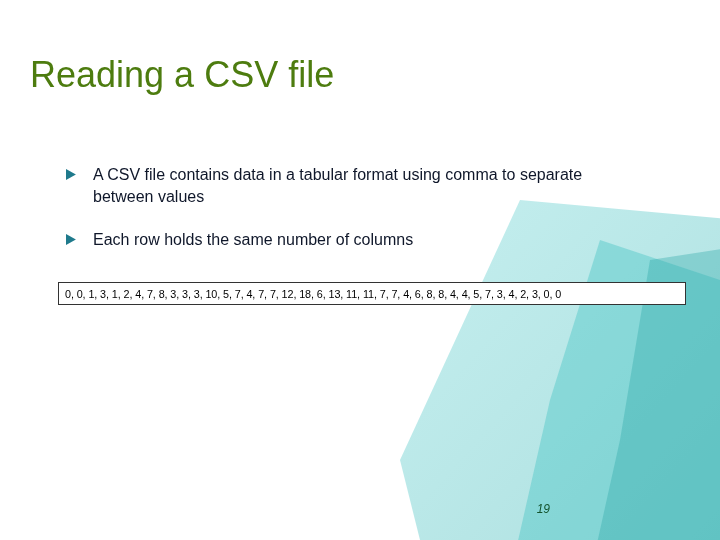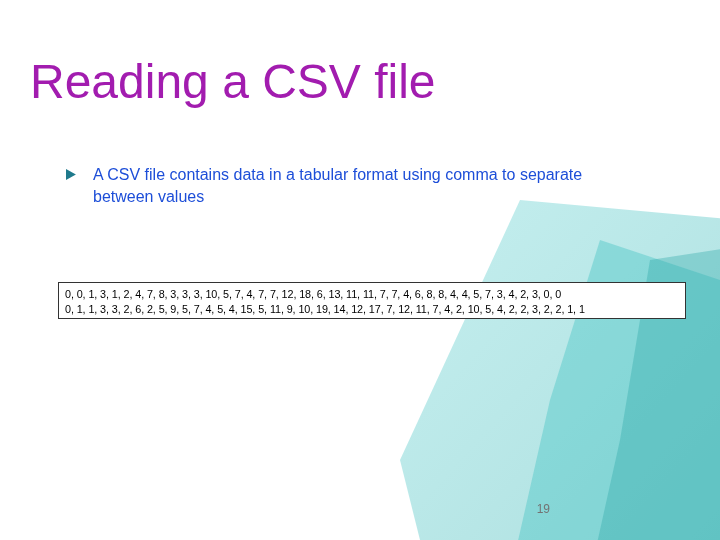--- a/index.html
+++ b/index.html
@@ -16,36 +16,36 @@
     bottom: -80px;
     right: -60px;
     width: 380px;
     height: 420px;
     pointer-events: none;
   }
   .title {
     position: absolute;
     top: 54px;
     left: 30px;
-    font-size: 48px;
+    font-size: 36px;
     font-weight: 400;
-    color: #a21caf;
+    color: #4d7c0f;
   }
   .bullets {
     position: absolute;
     top: 164px;
     left: 66px;
     width: 560px;
   }
   .bullet-item {
     display: flex;
     align-items: flex-start;
     margin-bottom: 22px;
     font-size: 16px;
-    color: #1d4ed8;
+    color: #0f172a;
     line-height: 1.35;
   }
   .bullet-icon {
     flex: 0 0 auto;
     margin-right: 16px;
     margin-top: 5px;
   }
   .bullet-text { flex: 1; }
   .csv-box {
     position: absolute;
@@ -63,21 +63,22 @@
   }
   .csv-row {
     white-space: nowrap;
     overflow: hidden;
   }
   .page-num {
     position: absolute;
     bottom: 24px;
     right: 170px;
     font-size: 12px;
-    color: #737373;
+    color: #14532d;
+    font-style: italic;
   }
 </style>
 </head>
 <body>
 
 <svg class="bg-shape" viewBox="0 0 380 420">
   <defs>
     <linearGradient id="lg" x1="0" y1="0" x2="1" y2="1">
       <stop offset="0%" stop-color="#3fc9c9" stop-opacity="0.55"></stop>
       <stop offset="100%" stop-color="#2aa8a8" stop-opacity="0.75"></stop>
@@ -90,20 +91,25 @@
 
 <h1 class="title">Reading a CSV file</h1>
 
 <div class="bullets">
   <div class="bullet-item">
     <svg class="bullet-icon" width="11" height="11" viewBox="0 0 10 10">
       <polygon points="0,0 9,5 0,10" fill="#1f7a8c"></polygon>
     </svg>
     <div class="bullet-text">A CSV file contains data in a tabular format using comma to separate between values</div>
   </div>
+  <div class="bullet-item">
+    <svg class="bullet-icon" width="11" height="11" viewBox="0 0 10 10">
+      <polygon points="0,0 9,5 0,10" fill="#1f7a8c"></polygon>
+    </svg>
+    <div class="bullet-text">Each row holds the same number of columns</div>
+  </div>
 </div>
 
 <div class="csv-box">
   <div class="csv-row">0, 0, 1, 3, 1, 2, 4, 7, 8, 3, 3, 3, 10, 5, 7, 4, 7, 7, 12, 18, 6, 13, 11, 11, 7, 7, 4, 6, 8, 8, 4, 4, 5, 7, 3, 4, 2, 3, 0, 0</div>
-  <div class="csv-row">0, 1, 1, 3, 3, 2, 6, 2, 5, 9, 5, 7, 4, 5, 4, 15, 5, 11, 9, 10, 19, 14, 12, 17, 7, 12, 11, 7, 4, 2, 10, 5, 4, 2, 2, 3, 2, 2, 1, 1</div>
 </div>
 
 <div class="page-num">19</div>
 
 </body></html>

